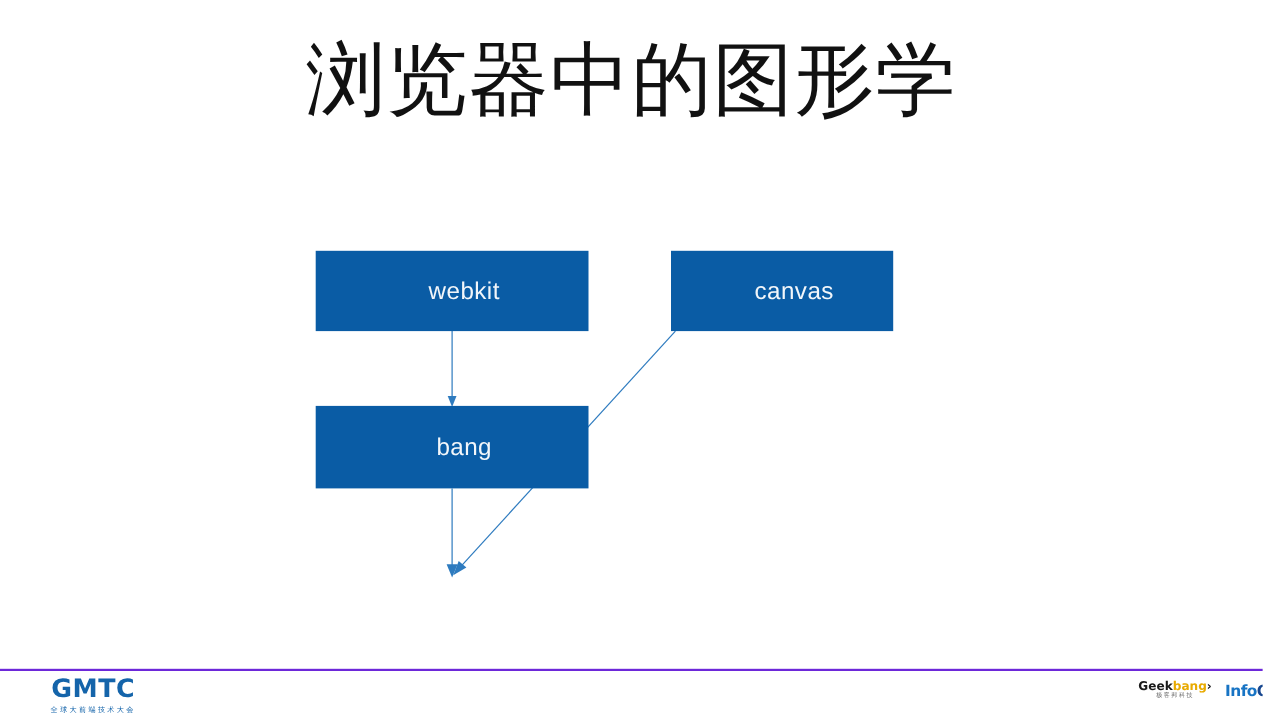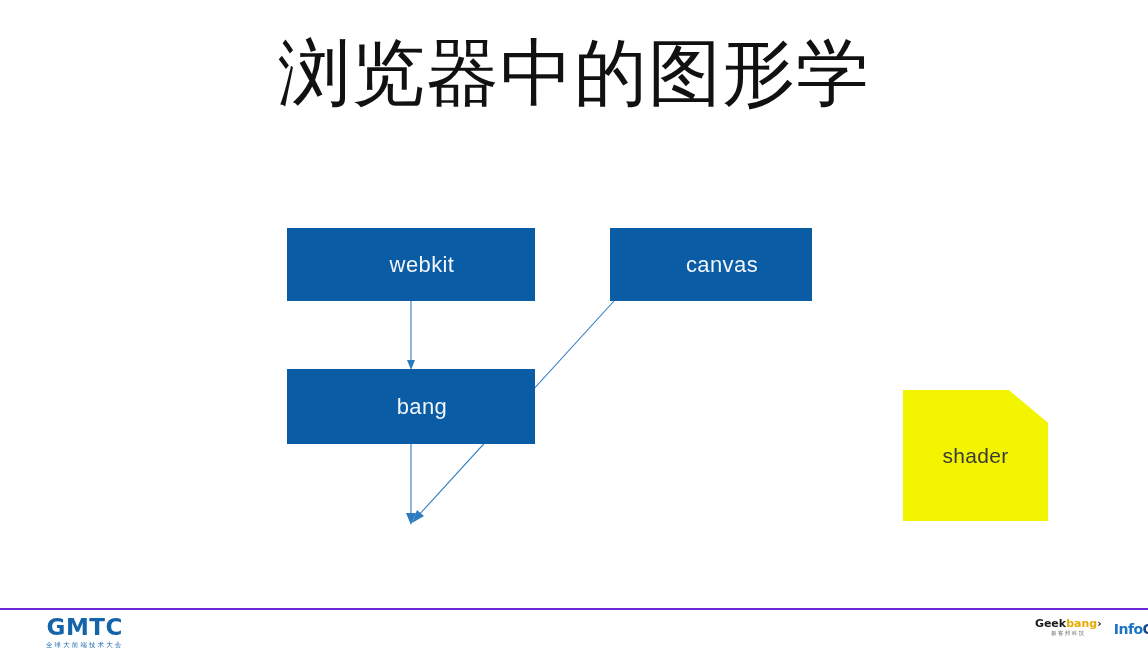--- a/index.html
+++ b/index.html
@@ -196,23 +196,20 @@
 
     <div class="node-box" id="node-canvas">
       <span>canvas</span>
     </div>
 
     <div class="node-box" id="node-skia">
       <span>bang</span>
     </div>
 
 
-    <div id="node-shader">
-      <span>shader</span>
-    </div>
 
   </div>
 
   <div id="footer">
 
     <div id="gmtc-logo">
       <div id="gmtc-wordmark">GMTC</div>
       <div id="gmtc-tagline">全球大前端技术大会</div>
     </div>
 

